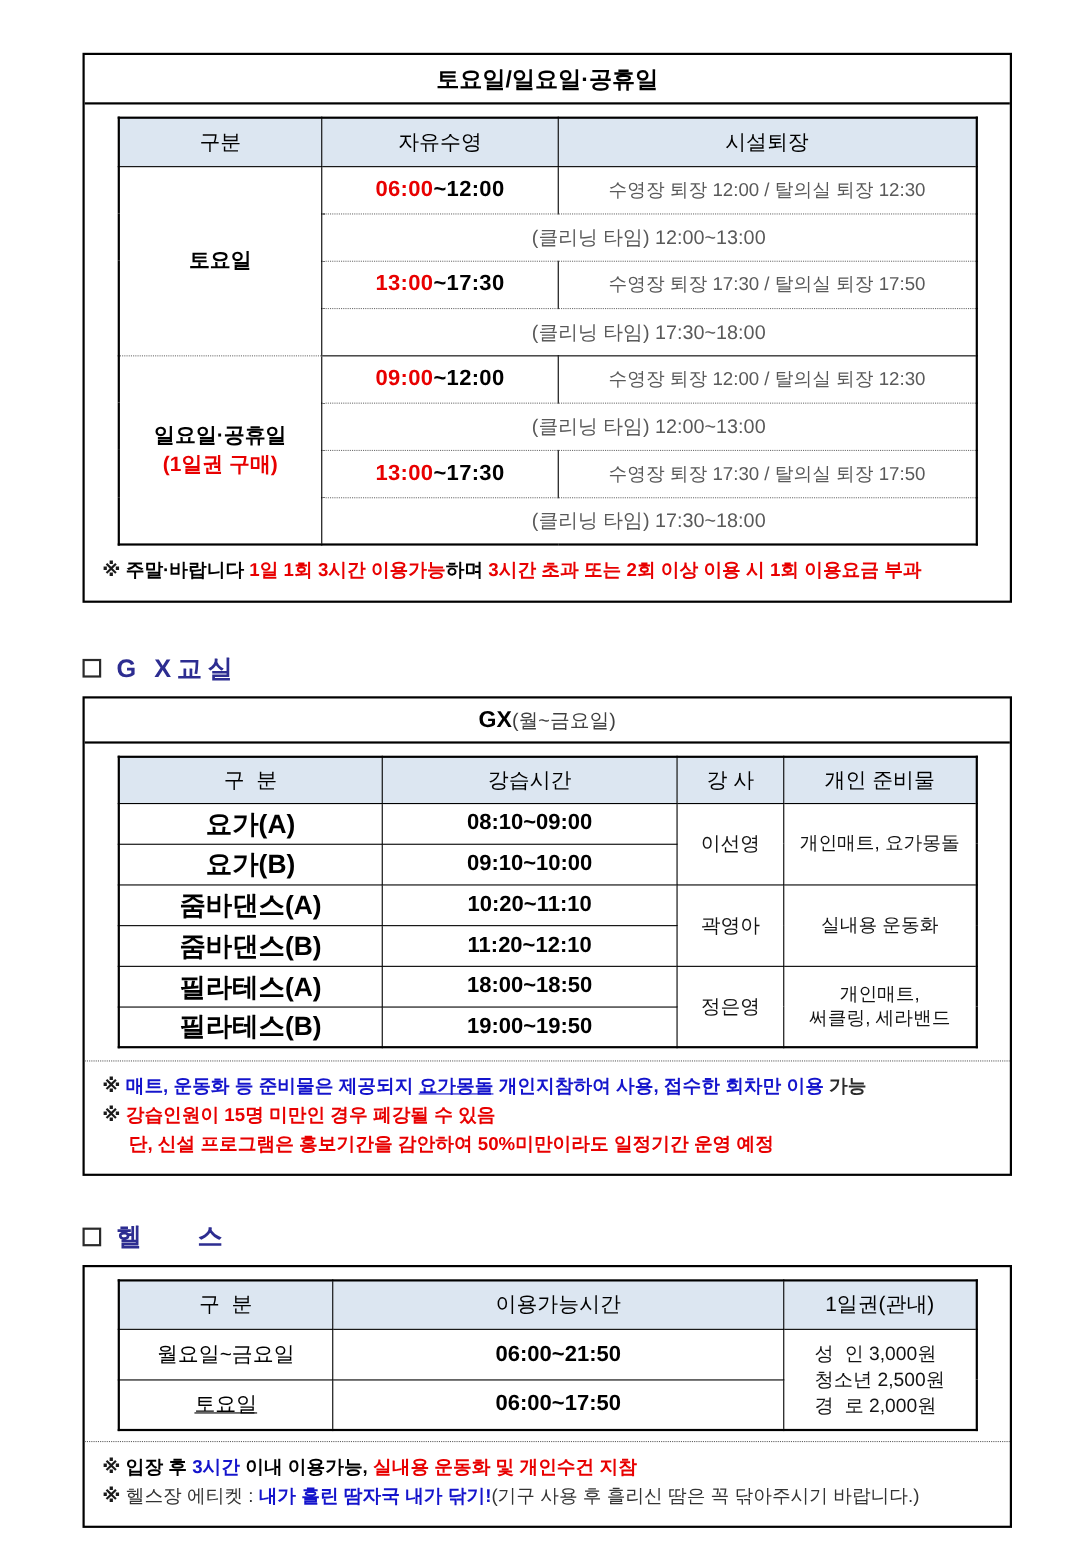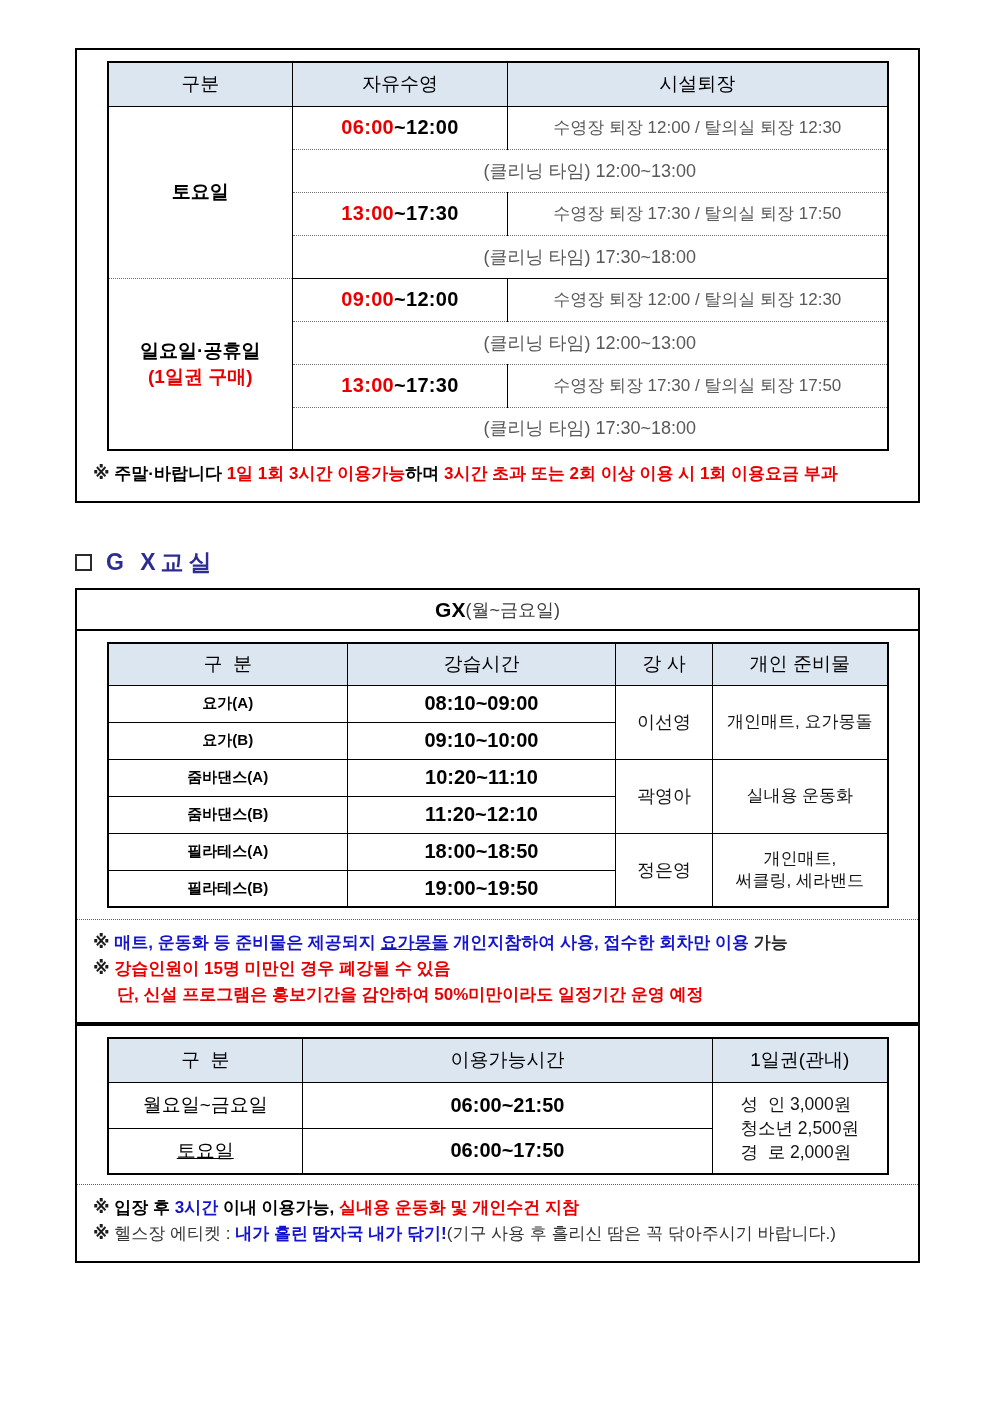--- a/index.html
+++ b/index.html
@@ -60,41 +60,42 @@
   .note .mark { font-weight:bold; color:#1a1a1a; }
   .note .indent { padding-left:24px; display:block; }
   .dotted-sep { border-top:1.6px dotted #606060; margin-top:11px; }
   .plain { font-weight:normal; color:#333; }
 
   
   .gxt { width:780px; border:2.5px solid #000; }
   .gxt th, .gxt td { border:1.6px solid #000; }
   .gxt thead th { height:42px; }
   .gxt tbody td { height:37px; }
-  .gx-name { font-size:15px; font-weight:bold; }
+  .gx-name { font-size:24px; font-weight:bold; }
   .gx-time { font-size:20px; font-weight:bold; }
   .gx-inst { font-size:18px; color:#141414; }
   .gx-supp { font-size:17px; color:#141414; line-height:22px; }
 
   
   .ht { width:780px; border:2.5px solid #000; }
   .ht th, .ht td { border:1.6px solid #000; }
   .ht thead th { height:44px; }
   .ht tbody td { height:46px; }
   .ht .day { font-size:19px; font-weight:normal; }
   .ht .htime { font-size:20px; font-weight:bold; }
   .price-cell { font-size:17.5px; color:#141414; line-height:24px; text-align:center; }
   .price-cell .plist { display:inline-block; text-align:left; white-space:pre; }
 </style>
 </head>
 <body>
 
 <div class="page">
 
   <section class="box" style="margin-top:48px;">
+    <div class="box-title">토요일/일요일·공휴일</div>
     <div class="box-body">
       <table class="t1">
         <colgroup>
             <col style="width:185px">
             <col style="width:215px">
             <col style="width:380px">
           </colgroup>
         <thead>
           <tr>
             <th>구분</th>
@@ -215,20 +216,24 @@
           <span class="mark">※ </span><span class="blue">매트, 운동화 등 준비물은 제공되지 </span><span class="blue u">요가몽돌</span><span class="blue"> 개인지참하여 사용, 접수한 회차만 이용</span><span class="dark"> 가능</span>
         </div>
         <div>
           <span class="mark">※ </span><span class="red">강습인원이 15명 미만인 경우 폐강될 수 있음</span>
         </div>
         <span class="indent red">단, 신설 프로그램은 홍보기간을 감안하여 50%미만이라도 일정기간 운영 예정</span>
       </div>
     </div>
   </section>
 
+  <h2 class="sec-heading" style="margin-top:40px;">
+    <span class="sq"></span>
+    <span class="pre">헬    스</span>
+  </h2>
 
   <section class="box">
     <div class="box-body">
       <table class="ht">
         <colgroup>
             <col style="width:195px">
             <col style="width:410px">
             <col style="width:175px">
           </colgroup>
         <thead>

